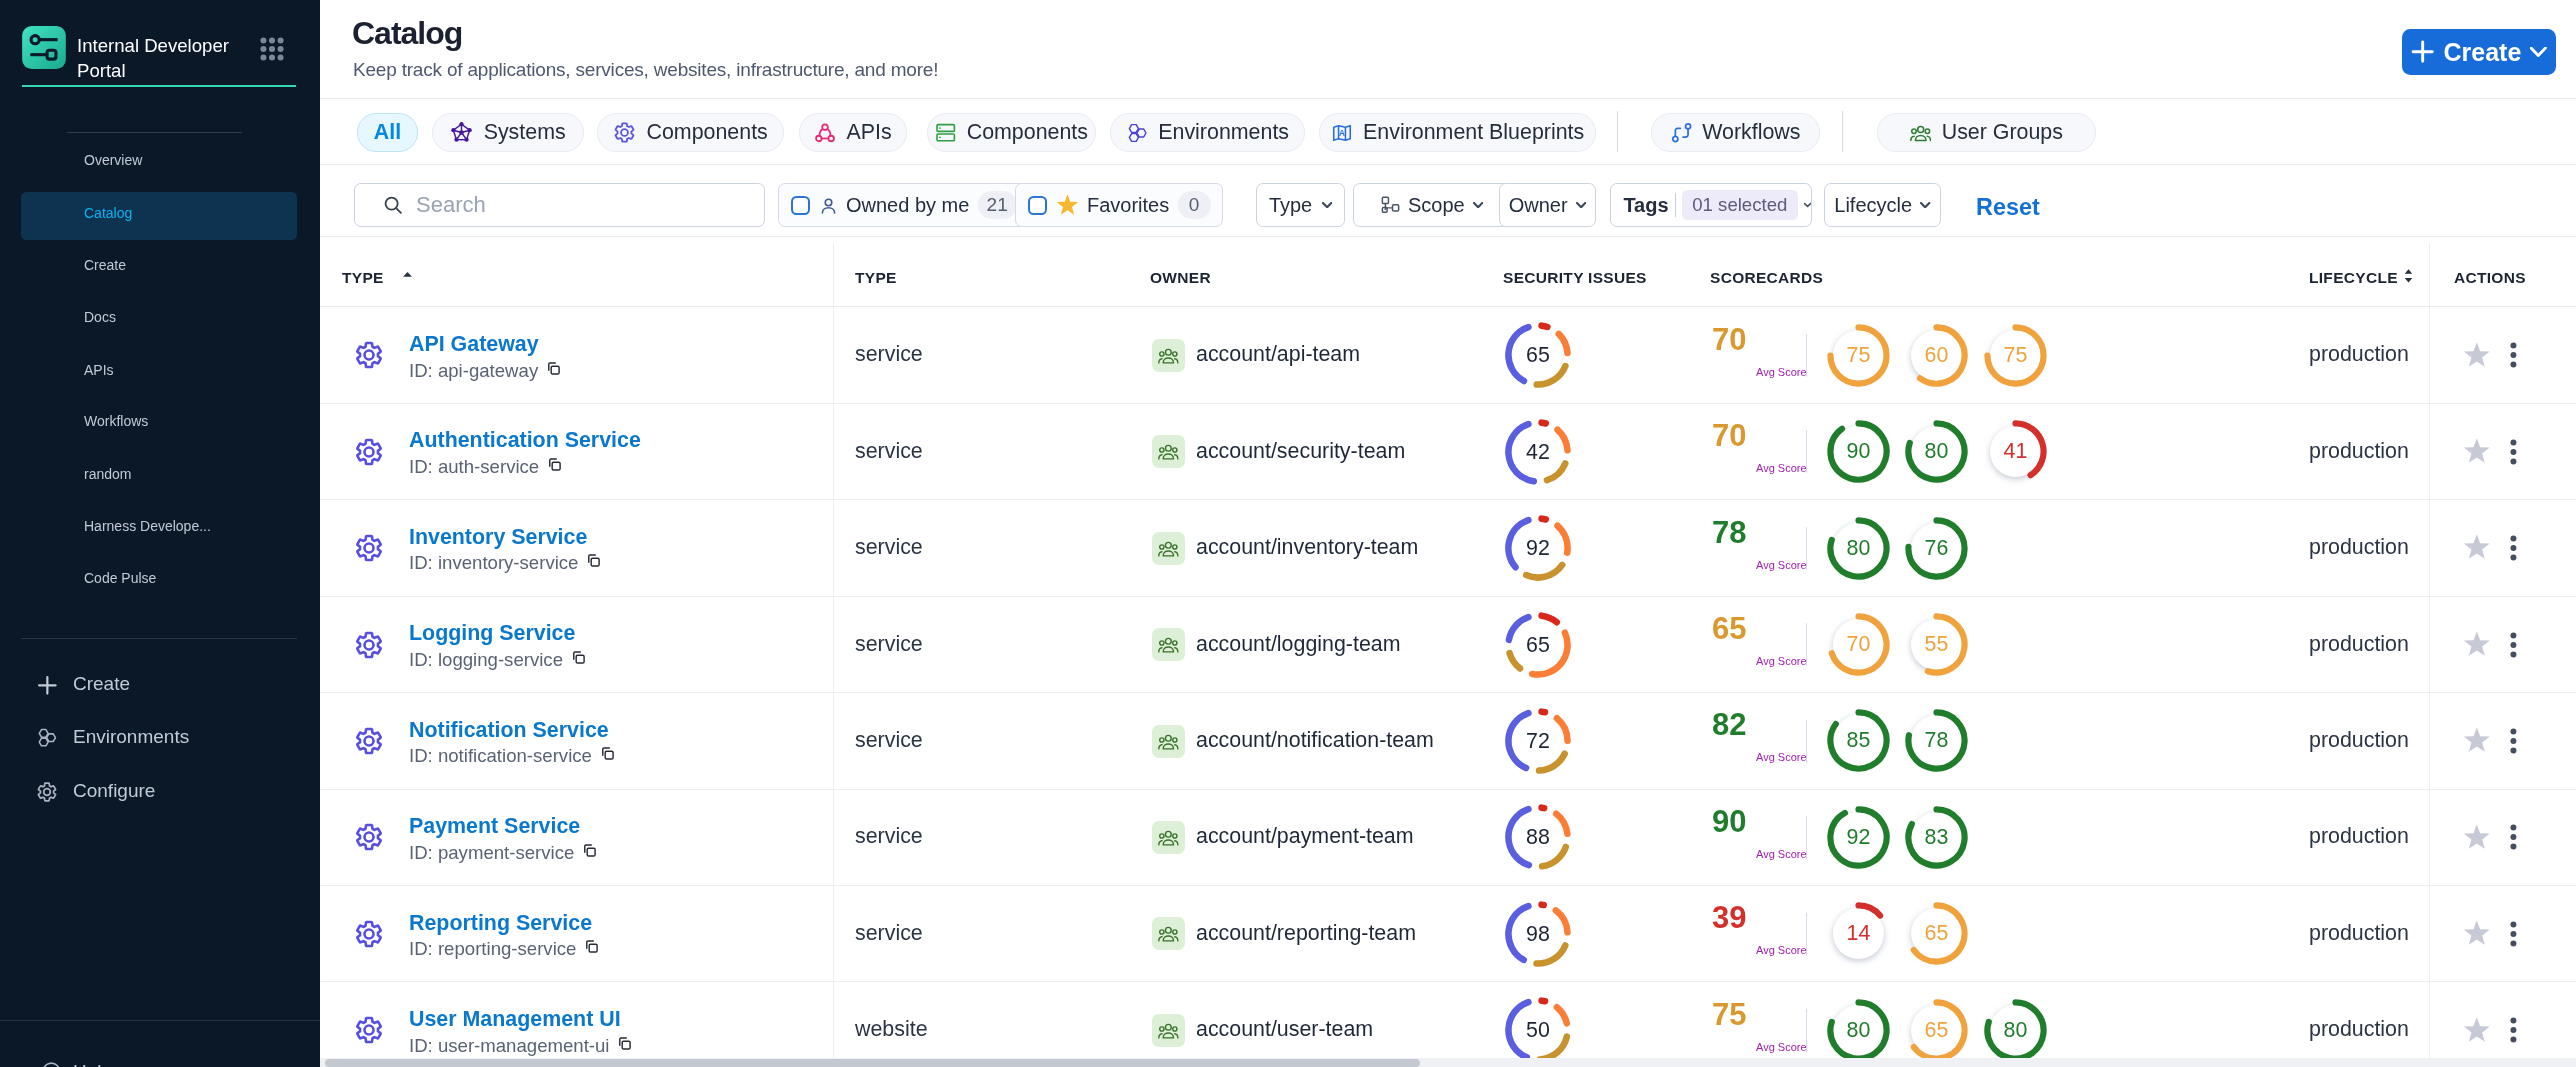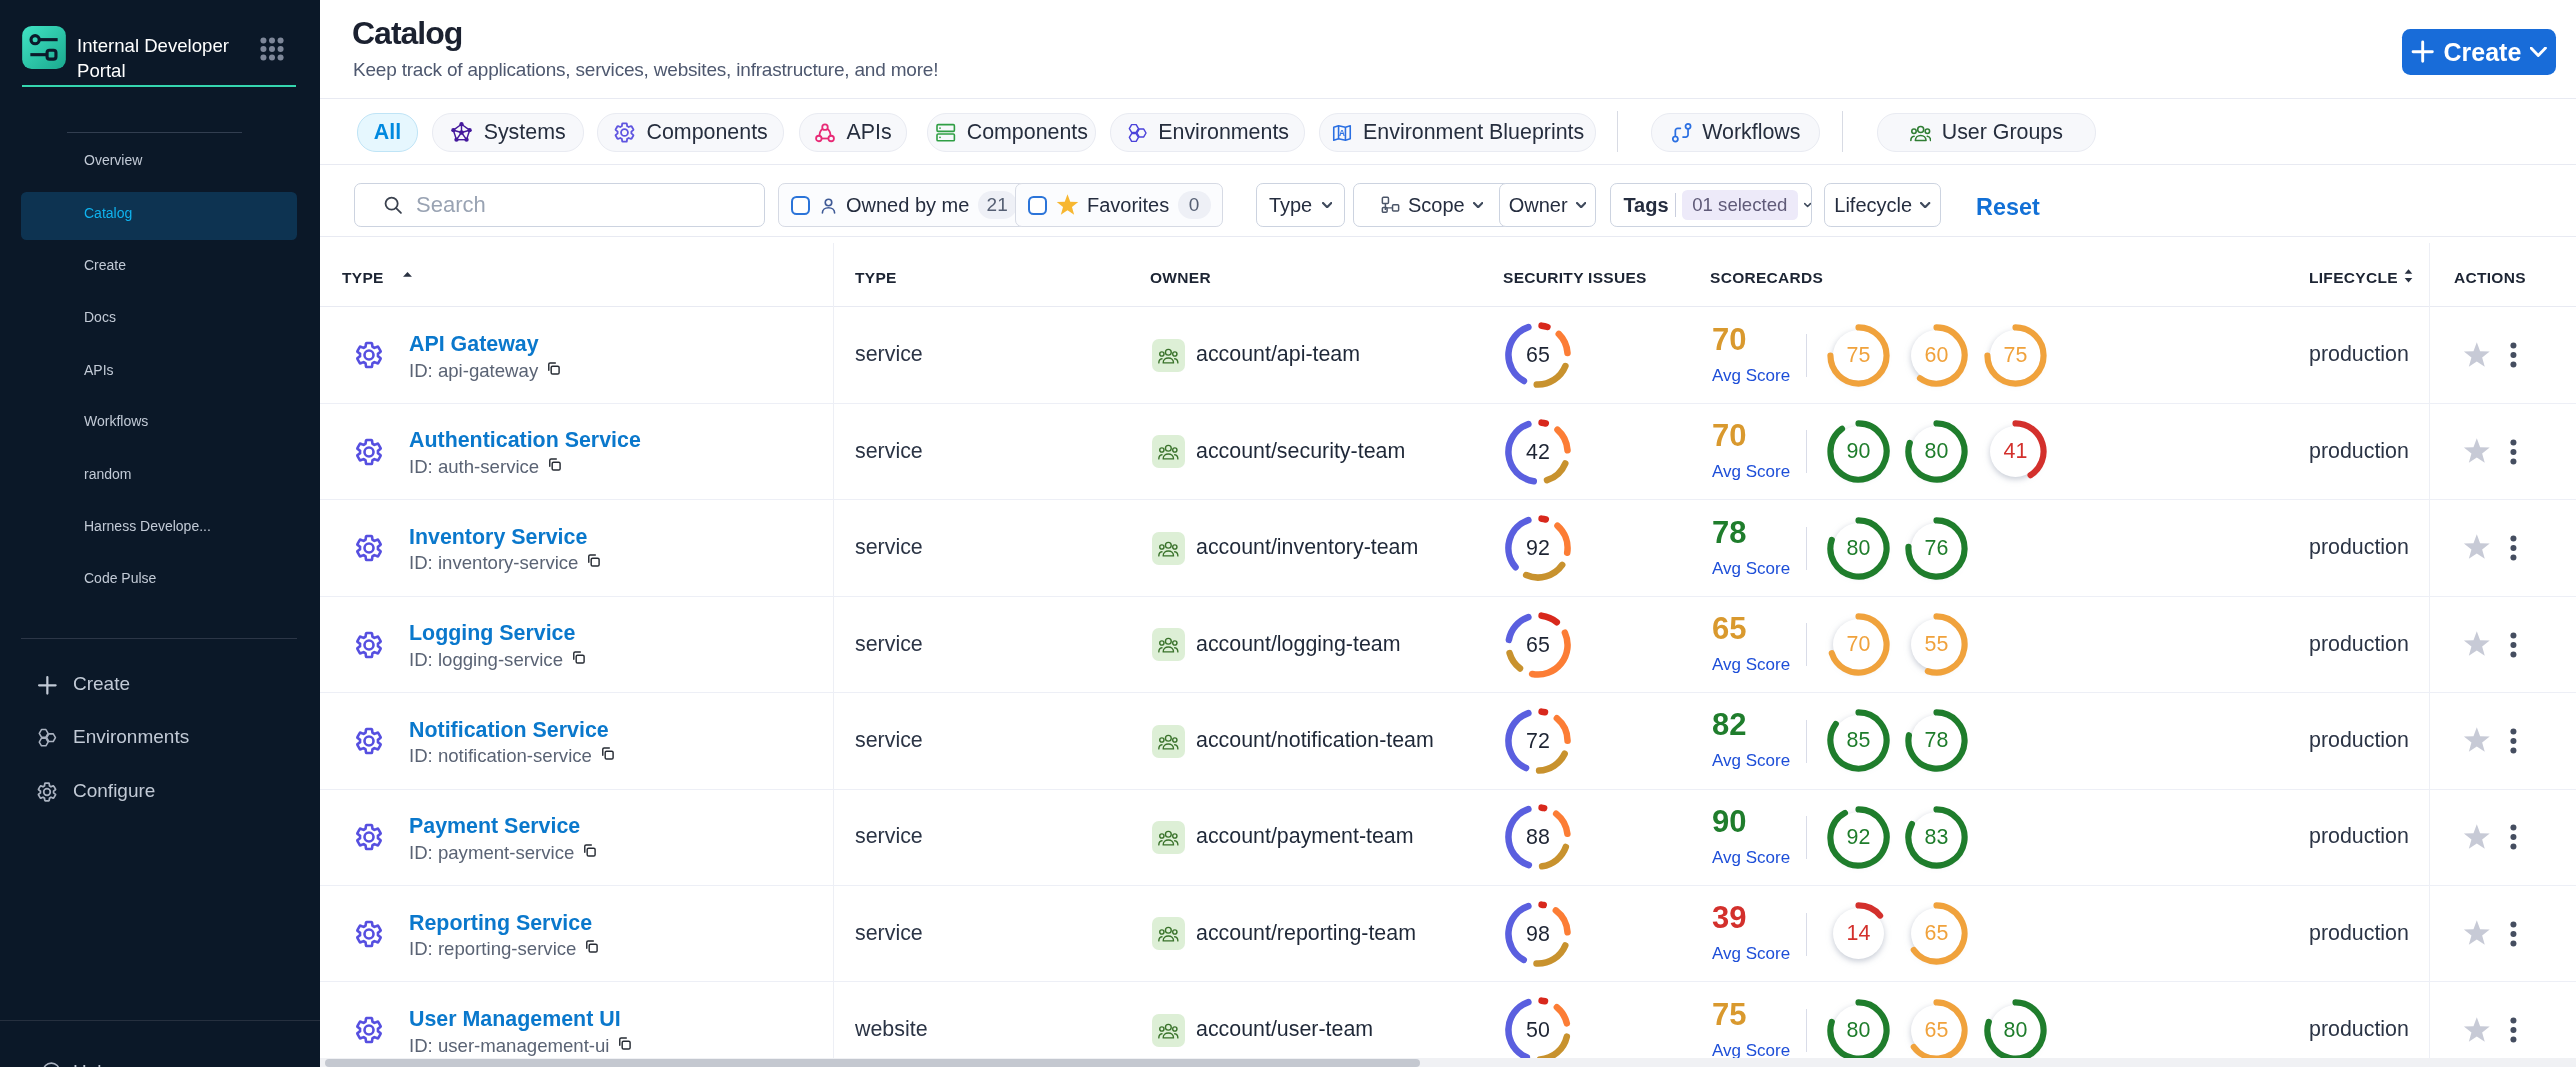--- a/index.html
+++ b/index.html
@@ -50,21 +50,21 @@
 .rid { font-size:18.6px; color:#5a6374; }
 .ridrow { display:flex; gap:6.9px; }
 .typ,.own,.prod { font-size:21.4px; color:#2b3445; }
 .own { color:#1f2838; }
 .ownic { width:33px; height:33px; border-radius:6.9px; background:#ddefd6; display:flex;
   align-items:center; justify-content:center; }
 .donut { position:relative; width:66px; height:66px; }
 .dnum { position:absolute; left:0; top:0; width:66px; height:66px; display:flex; align-items:center;
   justify-content:center; font-size:21.4px; color:#1d2433; }
 .avgn { font-size:31px; line-height:31px; font-weight:bold; }
-.avgl { font-size:17px; color:#1d4ed8; }
+.avgl { font-size:11px; color:#a21caf;margin-left:44px; }
 .vdiv { width:1.4px; background:#d9dce8; }
 .ring { position:relative; width:63px; height:63px; }
 .rcore { position:absolute; left:6.2px; top:6.2px; width:51px; height:51px; border-radius:50%;
   background:#fff; box-shadow:0 2.1px 6.2px rgba(148,156,175,.55); }
 .ring svg { position:absolute; left:0; top:0; }
 .rnum { position:absolute; left:0; top:0; width:63px; height:63px; display:flex; align-items:center;
   justify-content:center; font-size:21.4px; }
 
 .sbtrack { position:absolute; left:320px; top:1058px; width:2256px; height:9.6px; background:#f0f1f4; }
 .sbthumb { position:absolute; left:325px; top:1059px; width:1095px; height:8.3px; border-radius:4.8px; background:#c4c8d0; }

